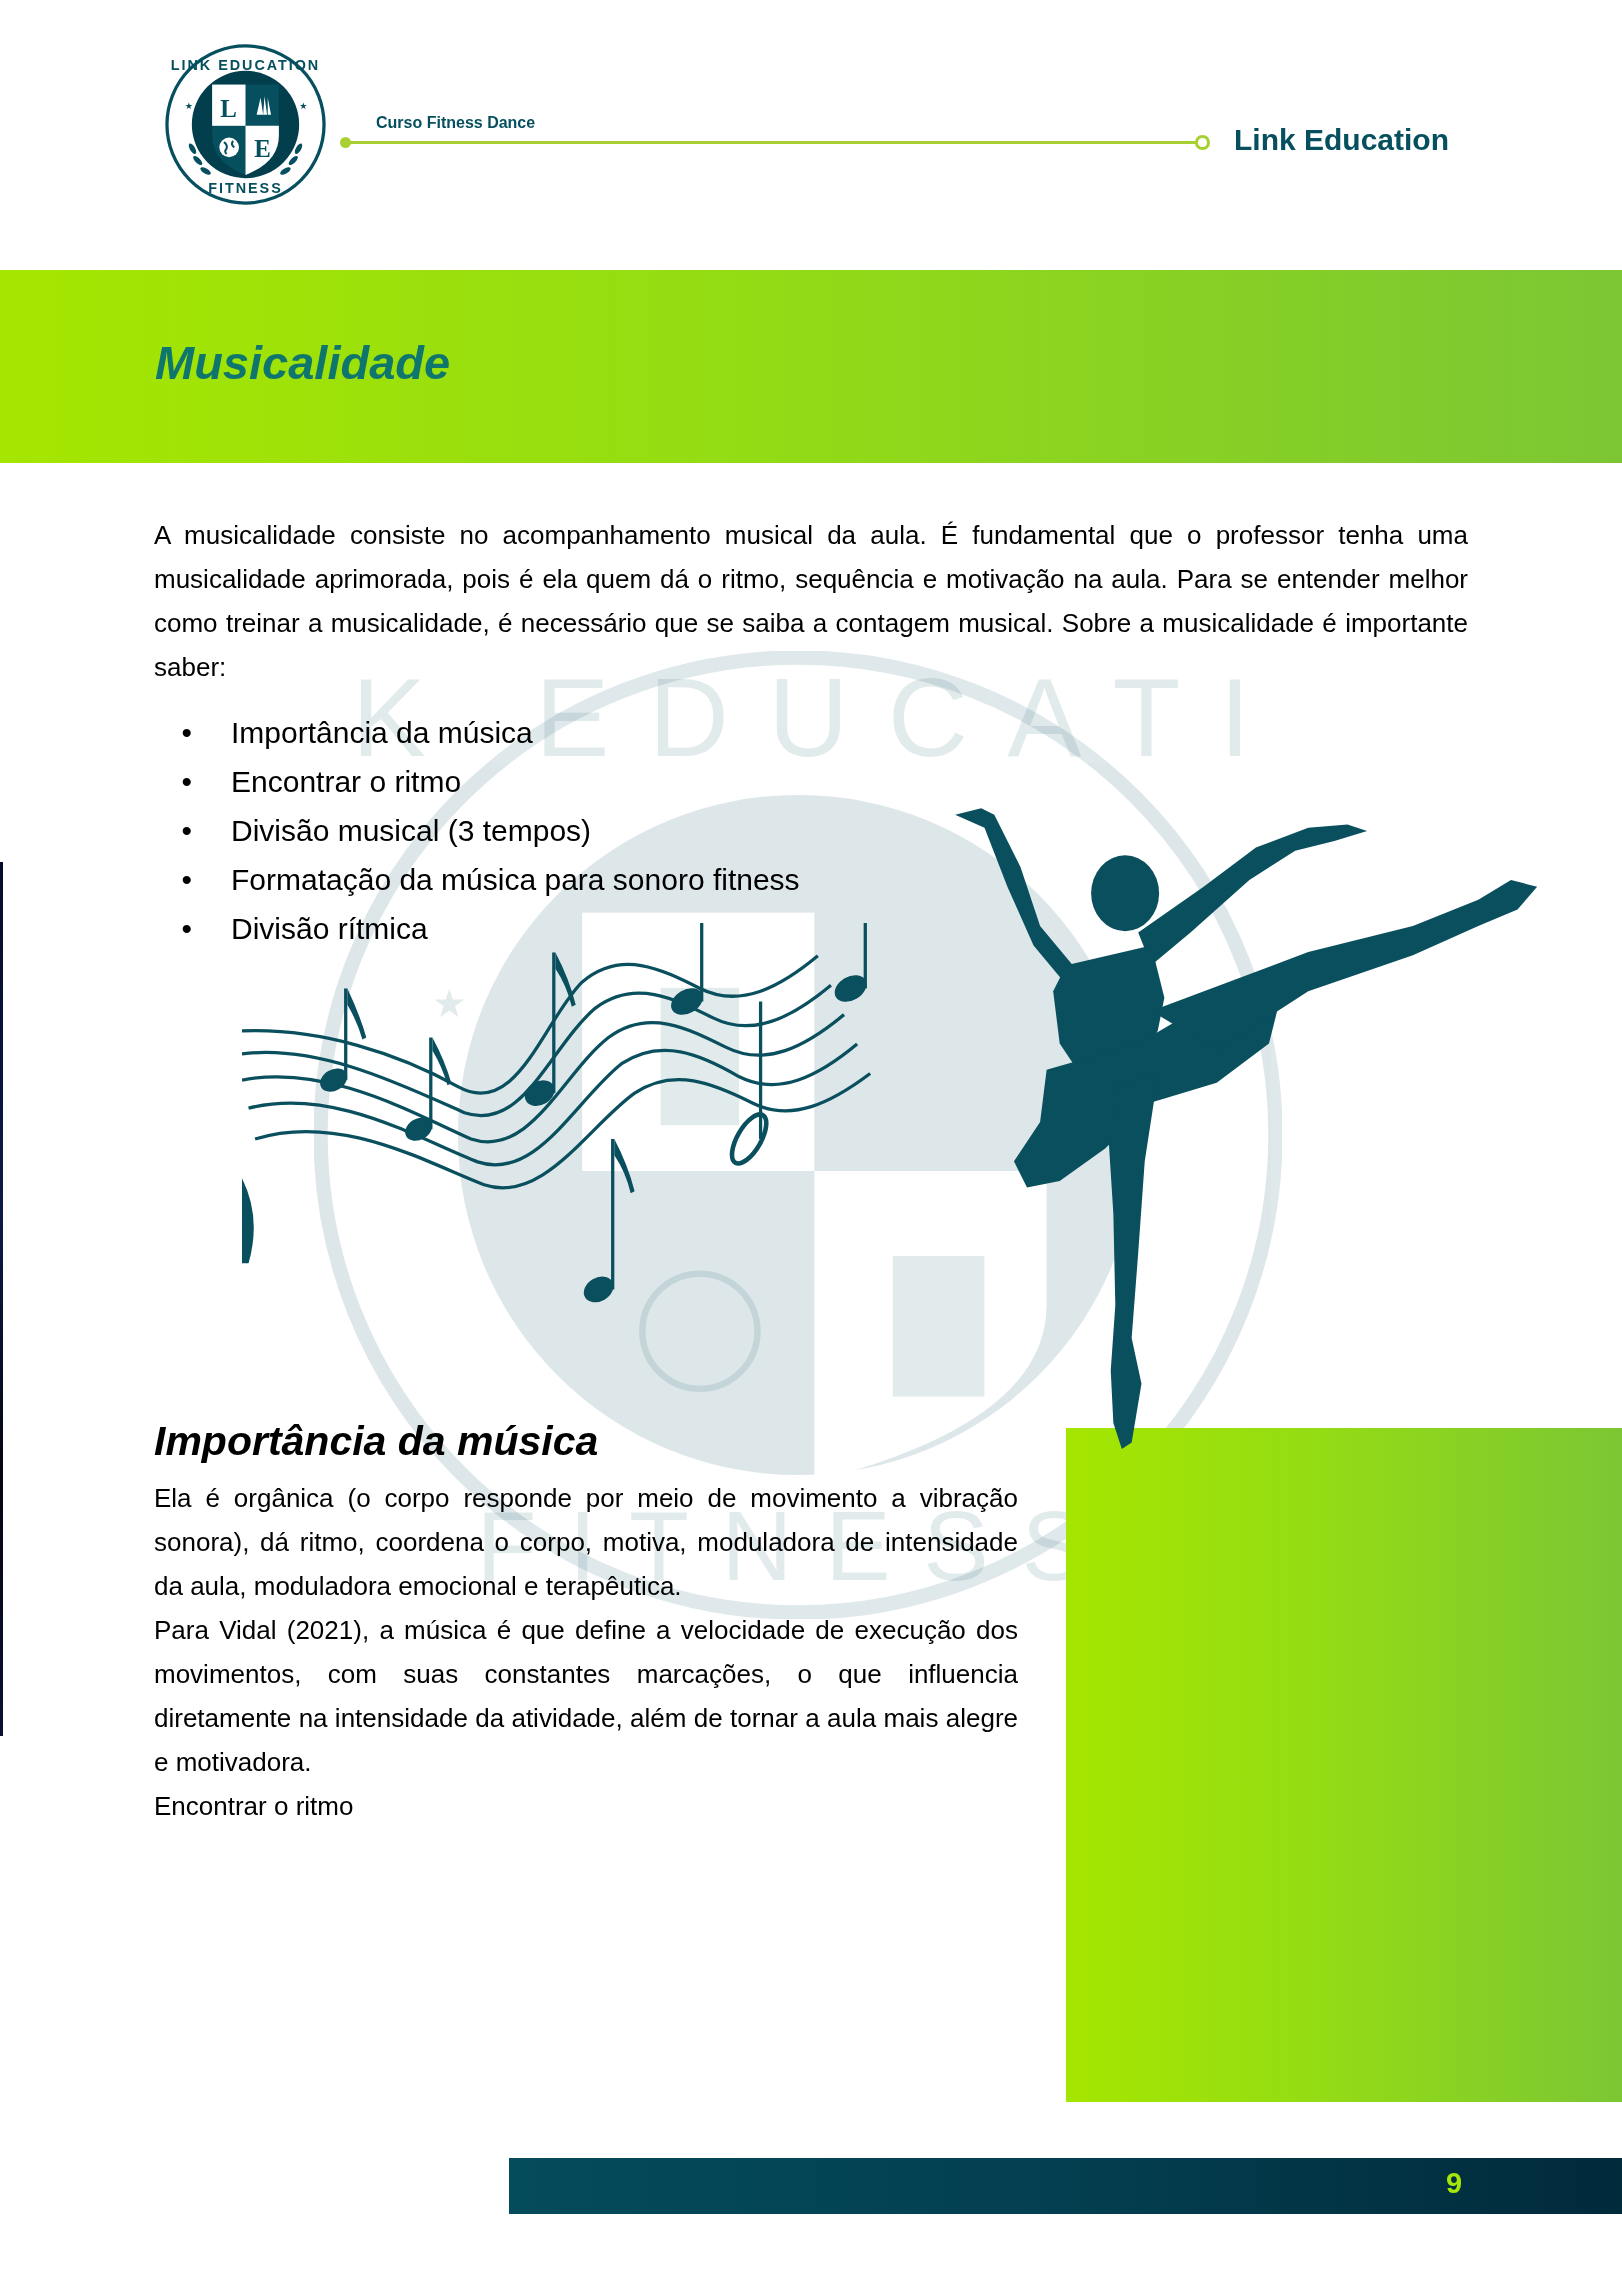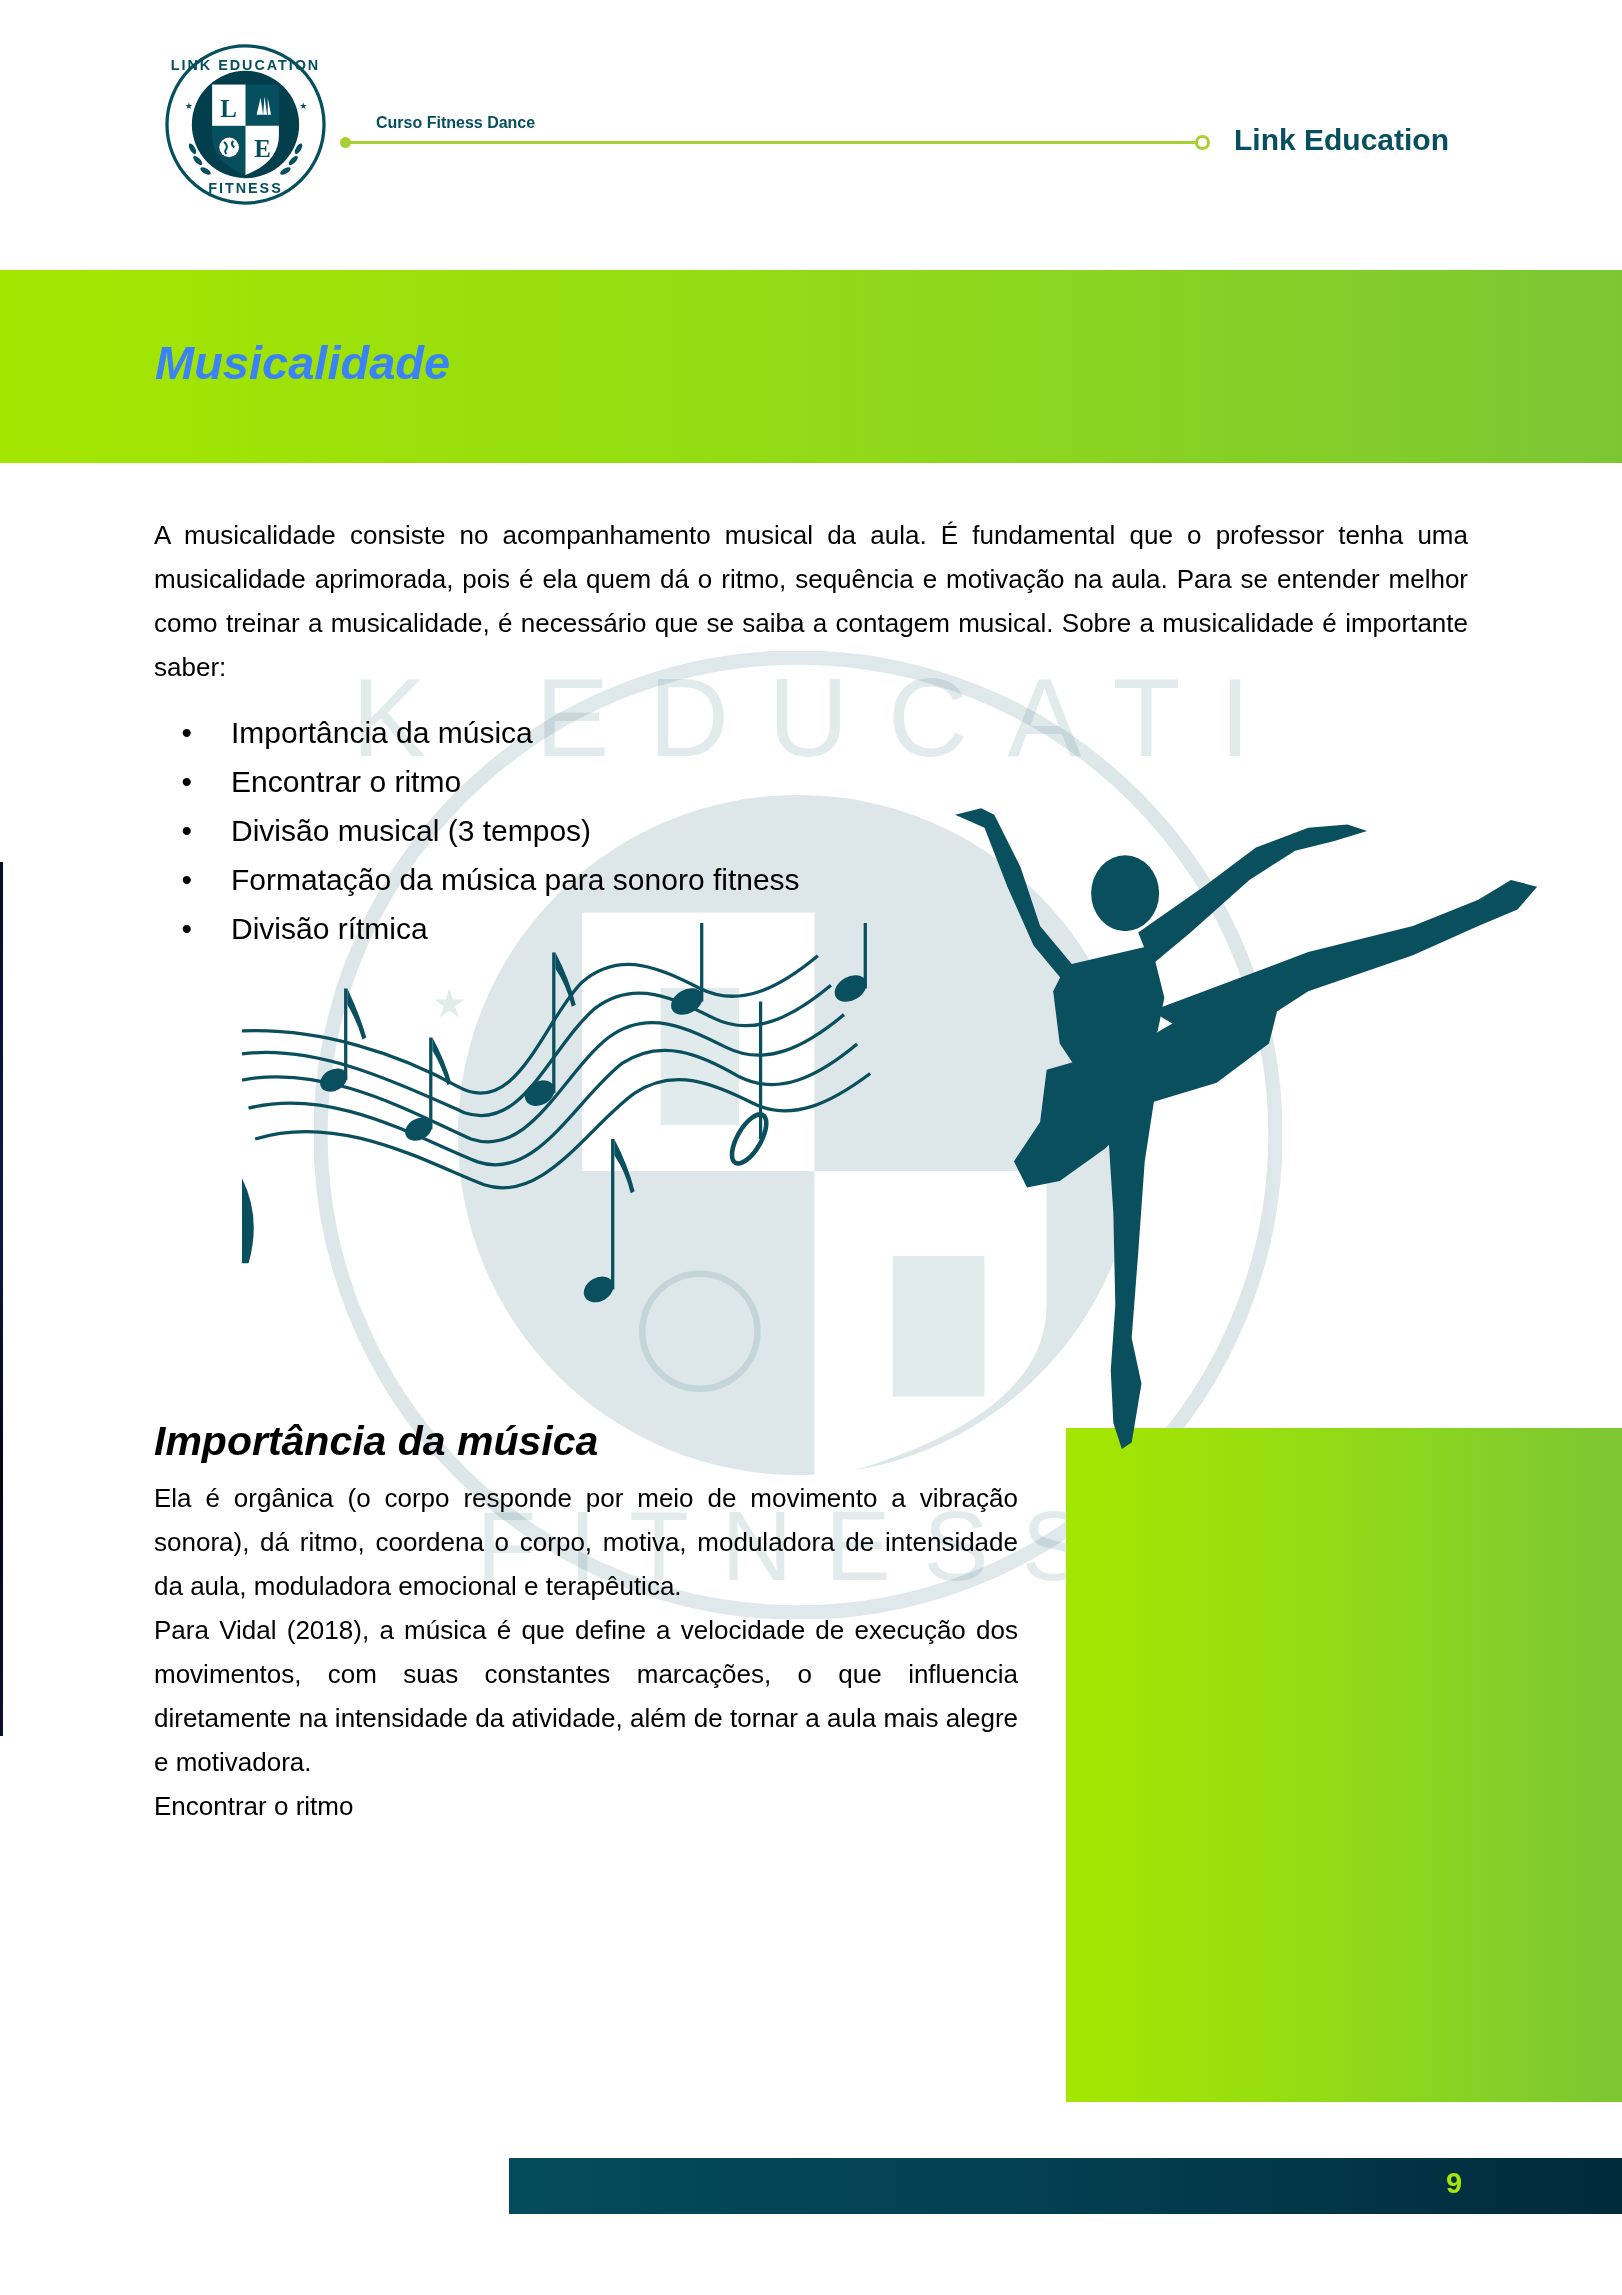--- a/index.html
+++ b/index.html
@@ -11,21 +11,21 @@
   #logo { left:165px; top:44px; width:161px; height:161px; }
   #header-course { left:376px; top:114px; font-size:16px; font-weight:bold; color:#054f5e; white-space:nowrap; }
   #header-line { left:345px; top:141px; width:860px; height:3.3px; background:#a8d032; }
   #header-dot-left { left:340px; top:137px; width:11px; height:11px; border-radius:50%; background:#a8d032; }
   #header-dot-right { left:1195px; top:135px; width:8.5px; height:8.5px; border-radius:50%; border:3.3px solid #a8d032; background:#fff; }
   #header-brand { left:1234px; top:123px; font-size:30px; font-weight:bold; color:#054f5e; white-space:nowrap; }
 
   
   #banner { left:0; top:270px; width:1623px; height:193px;
             background:linear-gradient(90deg,#a5e600 0%,#94dc14 45%,#7cc634 100%); }
-  #banner-title { left:155px; top:335px; font-size:47px; font-weight:bold; font-style:italic; color:#3b82f6; white-space:nowrap; }
+  #banner-title { left:155px; top:335px; font-size:47px; font-weight:bold; font-style:italic; color:#0f766e; white-space:nowrap; }
 
   
   #edge-bar { left:0; top:862px; width:3.3px; height:874px; background:linear-gradient(180deg,#060b2a,#0a1a4a 40%,#050510 70%,#0b0f33); }
 
   
   #watermark { left:314px; top:651px; width:968px; height:968px; }
 
   
   .body-text { font-size:26px; line-height:44px; text-align:justify; text-align-last:auto; }
   #intro { left:154px; top:513px; width:1314px; }
@@ -180,19 +180,19 @@
       <path d="M320 330 L560 240 L720 200 L820 160 L870 130 L910 140 L880 175 L820 200 L720 245 L560 300 L420 390 Z"></path>
 
       <path d="M270 440 L330 430 L310 560 L300 700 L290 830 L305 900 L290 990 L275 1000 L262 960 L258 880 L265 780 L262 640 L255 530 Z"></path>
     </g>
   </svg>
 </div>
 
 <div class="abs" id="section-title">Importância da música</div>
 <div class="abs body-text" id="section-body">
   <p class="justify">Ela é orgânica (o corpo responde por meio de movimento a vibração sonora), dá ritmo, coordena o corpo, motiva, moduladora de intensidade da aula, moduladora emocional e terapêutica.</p>
-  <p class="justify">Para Vidal (2018), a música é que define a velocidade de execução dos movimentos, com suas constantes marcações, o que influencia diretamente na intensidade da atividade, além de tornar a aula mais alegre e motivadora.</p>
+  <p class="justify">Para Vidal (2021), a música é que define a velocidade de execução dos movimentos, com suas constantes marcações, o que influencia diretamente na intensidade da atividade, além de tornar a aula mais alegre e motivadora.</p>
   <p>Encontrar o ritmo</p>
 </div>
 
 <div class="abs" id="footer-bar"></div>
 <div class="abs" id="page-number">9</div>
 
 
 </body></html>

